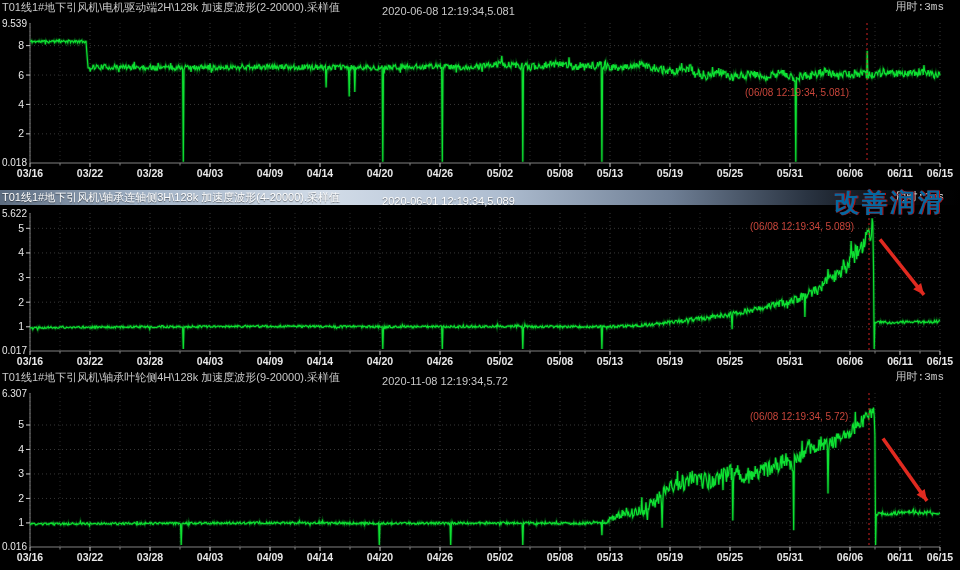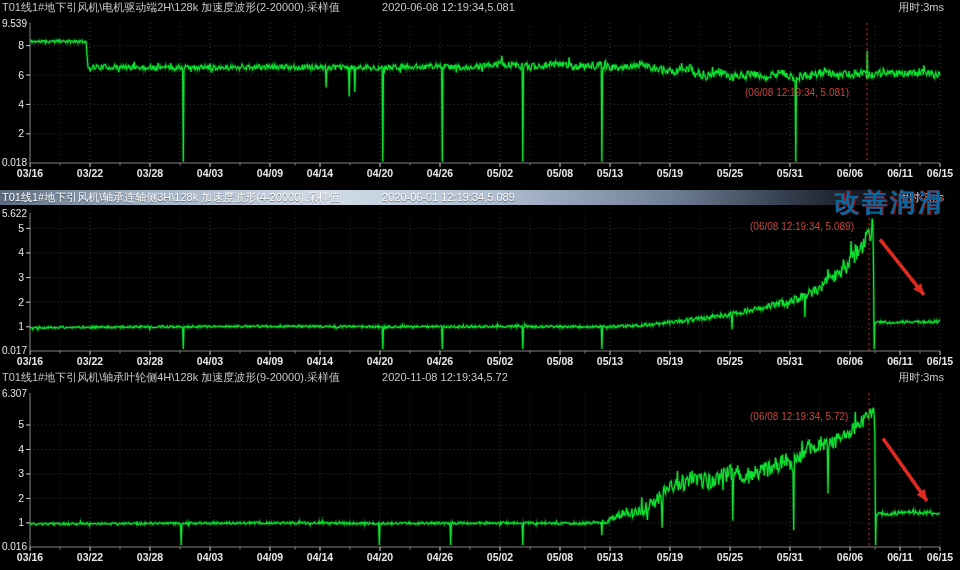--- a/index.html
+++ b/index.html
@@ -2,24 +2,24 @@
 <html><head>
 <meta charset="utf-8">
 <style>
   html,body{margin:0;padding:0;background:#000;width:960px;height:570px;overflow:hidden;
     font-family:"Liberation Sans",sans-serif;}
   .panel{position:absolute;left:0;width:960px;}
   #panel1{top:0;height:190px;}
   #panel2{top:190px;height:180px;}
   #panel3{top:370px;height:200px;}
   .hdr{position:relative;height:15px;line-height:15px;font-size:11px;color:#c8c8c8;
-    display:flex;align-items:flex-end;white-space:nowrap;overflow:visible;background:#000;}
+    display:flex;align-items:center;white-space:nowrap;overflow:visible;background:#000;}
   .hdr .title{margin-left:2px;}
   .hdr .ts{margin-left:42px;margin-top:8px;}
-  .hdr .elapsed{position:absolute;right:16px;top:0;}
+  .hdr .elapsed{position:absolute;right:16px;top:0;font-family:Liberation Mono, monospace;}
   .hdr.selected{background:linear-gradient(90deg,#5c6c80 0%,#9fb0c4 14%,#d2dce8 34%,
     #aebdd0 52%,#6e7e94 70%,#2a3442 84%,#05070a 94%,#000 100%);color:#fff;
     text-shadow:0 1px 1px rgba(0,0,0,.5);}
   .hdr.selected .elapsed{color:#e6e6e6;}
   .plot{position:relative;}
   svg{display:block;}
   svg text{font-family:"Liberation Sans",sans-serif;}
   .callout{position:absolute;right:14px;top:-4px;z-index:6;font-family:"DejaVu Serif","Liberation Serif",serif;
     font-weight:bold;font-size:25px;letter-spacing:3px;color:#0369a1;
     text-shadow:0 0 1px #a00,1px 0 0 #c01010;}

